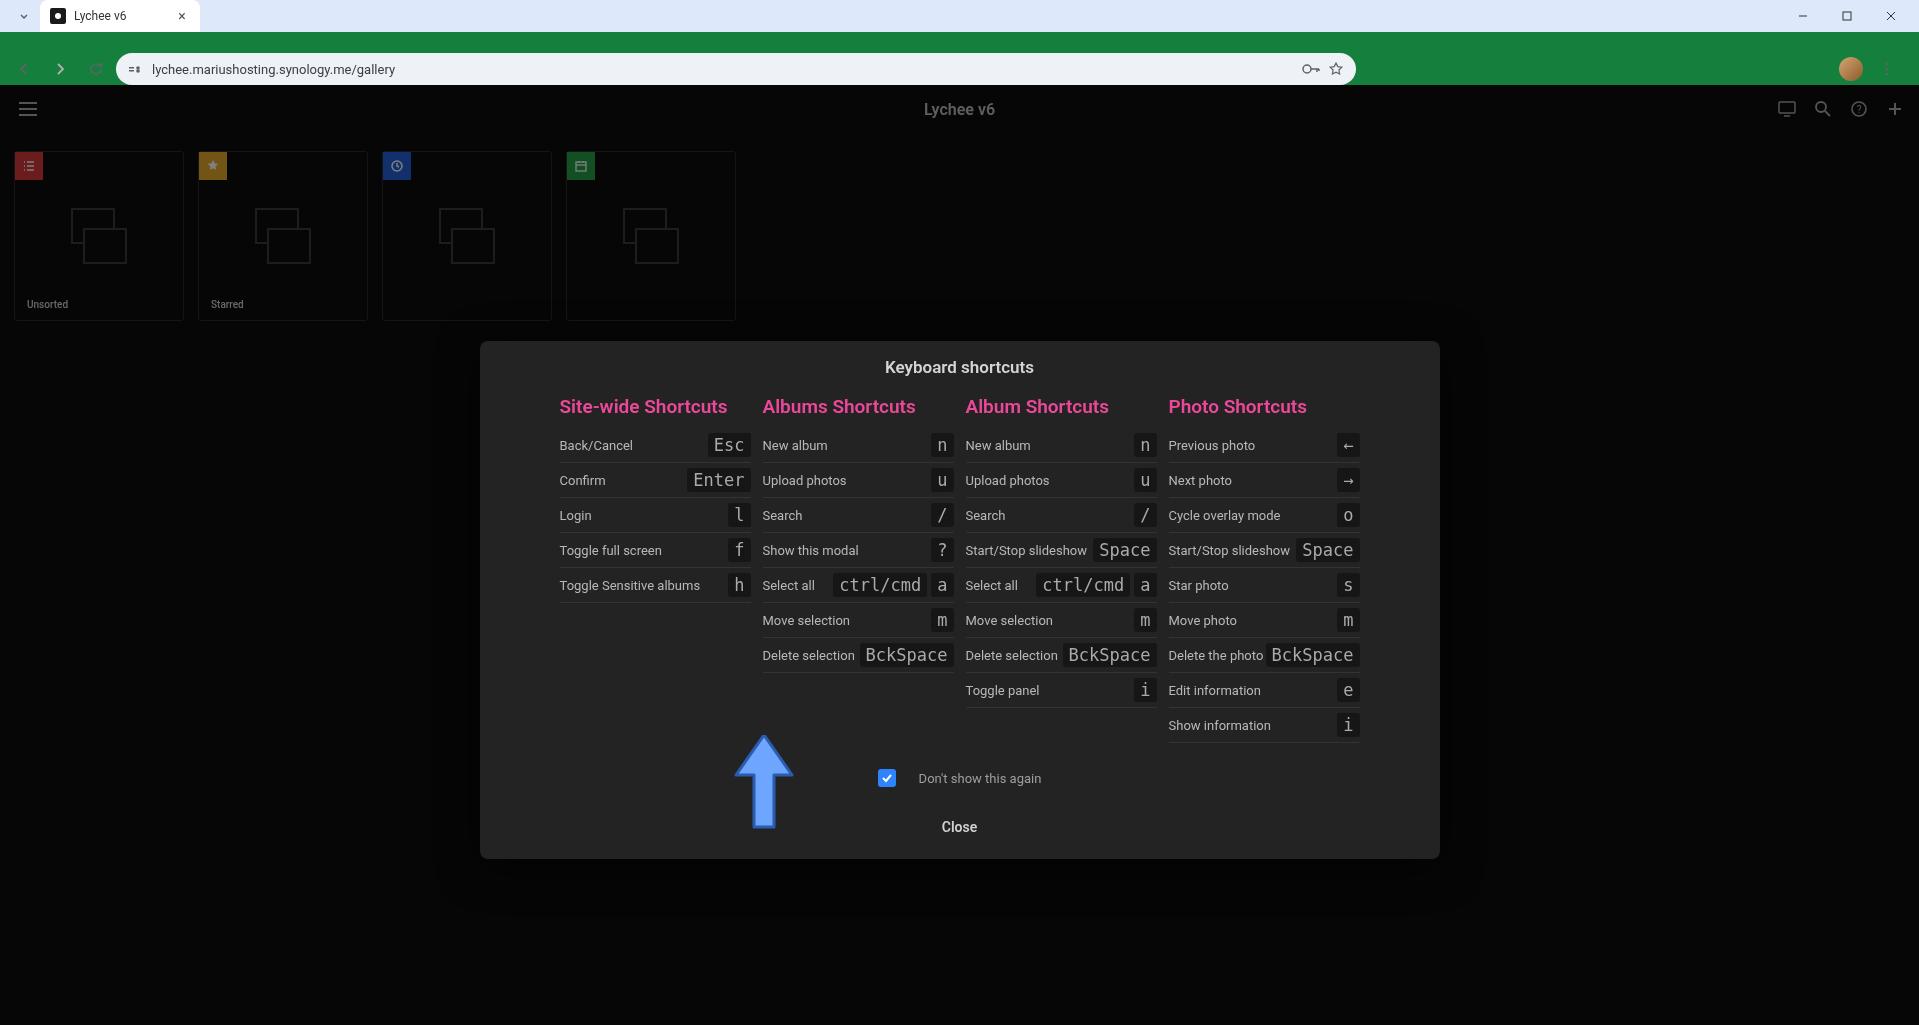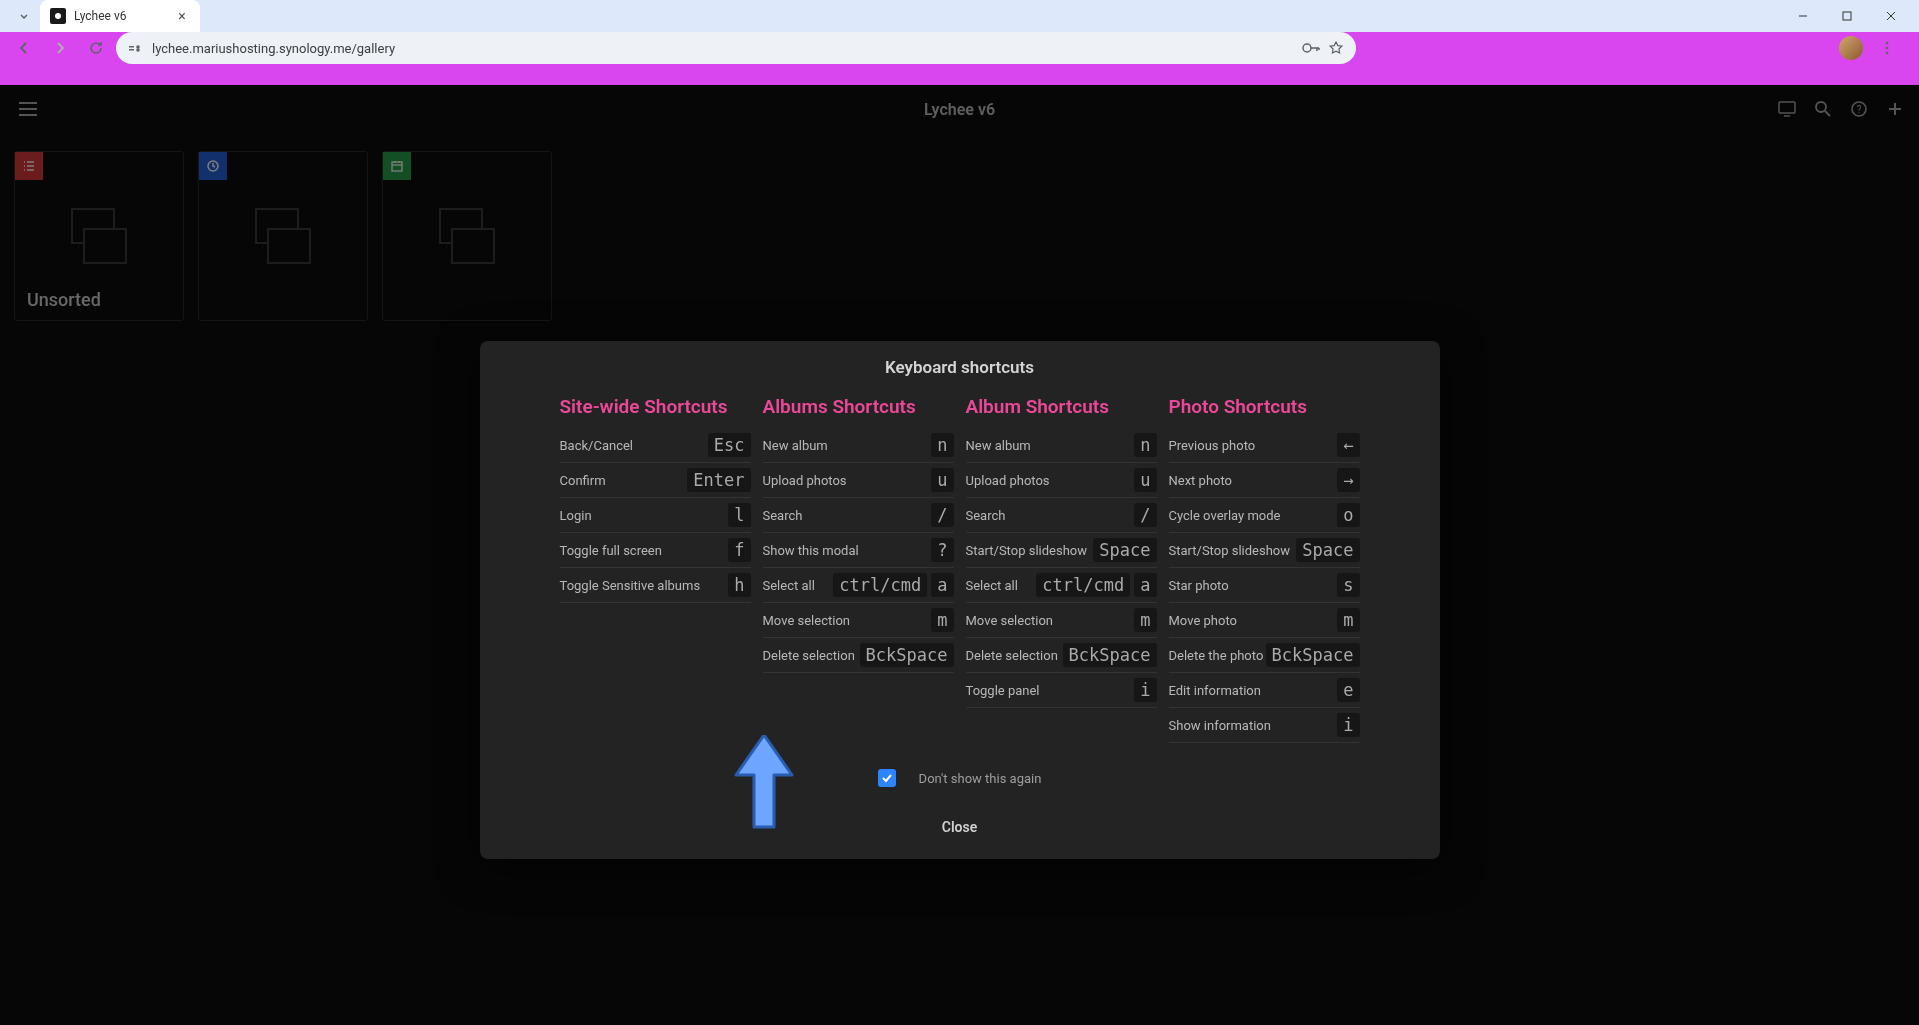--- a/index.html
+++ b/index.html
@@ -7,21 +7,21 @@
 
 
 .browser-chrome { background: #dde8fb; height: 85px; }
 .tab-bar { display: flex; align-items: center; height: 32px; padding: 0 8px; }
 .tab-dropdown { width: 24px; height: 24px; display: flex; align-items: center; justify-content: center; margin: 0 4px; }
 .tab { background: #fff; border-radius: 8px 8px 0 0; height: 32px; display: flex; align-items: center; padding: 0 10px; gap: 8px; min-width: 160px; font-size: 12px; color: #333; }
 .favicon { width: 16px; height: 16px; background: #1a1a1a; border-radius: 2px; display: flex; align-items: center; justify-content: center; color: #fff; font-size: 10px; }
 .tab-close { width: 16px; height: 16px; display: flex; align-items: center; justify-content: center; font-size: 14px; color: #555; cursor: pointer; margin-left: auto; }
 .window-controls { margin-left: auto; display: flex; gap: 4px; }
 .win-btn { width: 40px; height: 28px; display: flex; align-items: center; justify-content: center; cursor: pointer; }
-.toolbar { background: #d946ef; height: 53px; display: flex; align-items: flex-start; padding: 0 8px; gap: 4px; }
+.toolbar { background: #15803d; height: 53px; display: flex; align-items: flex-end; padding: 0 8px; gap: 4px; }
 .nav-btn { width: 32px; height: 32px; display: flex; align-items: center; justify-content: center; cursor: pointer; color: #5f6368; border-radius: 50%; }
 .url-bar { flex: 1; max-width: 1240px; background: #eef1f6; border-radius: 16px; height: 32px; display: flex; align-items: center; padding: 0 12px; gap: 8px; font-size: 13px; color: #3c4043; }
 .url-bar .secure { color: #5f6368; font-size: 14px; }
 .url-right { margin-left: auto; display: flex; gap: 8px; align-items: center; color: #5f6368; }
 .toolbar-right { margin-left: auto; display: flex; align-items: center; gap: 8px; padding-right: 8px; }
 .profile { width: 24px; height: 24px; border-radius: 50%; background: linear-gradient(135deg,#d4a574,#8b5a2b); }
 
 
 .app { position: relative; background: #0d0d0d; height: 940px; }
 .app-dim { position: absolute; inset: 0; background: rgba(0,0,0,0.5); z-index: 5; pointer-events: none; }
@@ -31,21 +31,21 @@
 .header-icons { margin-left: auto; display: flex; gap: 12px; }
 .hicon { width: 24px; height: 24px; display: flex; align-items: center; justify-content: center; cursor: pointer; color: #a8a8a8; }
 
 .albums { display: flex; gap: 14px; padding: 18px 14px; }
 .album { width: 170px; height: 170px; border: 1px solid #2a2a2a; border-radius: 3px; position: relative; display: flex; align-items: center; justify-content: center; cursor: pointer; background: #0d0d0d; }
 .album-badge { position: absolute; top: 0; left: 0; width: 28px; height: 28px; display: flex; align-items: center; justify-content: center; color: #fff; }
 .badge-red { background: #d73939; }
 .badge-yellow { background: #e5aa28; }
 .badge-blue { background: #2563d8; }
 .badge-green { background: #25a046; }
-.album-label { position: absolute; bottom: 10px; left: 12px; font-size: 18px; color: #d0d0d0; font-weight: 500; }
+.album-label { position: absolute; bottom: 10px; left: 12px; font-size: 10px; color: #d0d0d0; font-weight: 500; }
 .album-placeholder { width: 56px; height: 56px; position: relative; }
 .album-placeholder::before, .album-placeholder::after { content: ''; position: absolute; border: 2px solid #3a3a3a; background: #0d0d0d; }
 .album-placeholder::before { width: 40px; height: 32px; top: 0; left: 0; }
 .album-placeholder::after { width: 40px; height: 32px; bottom: 0; right: 0; }
 
 
 .modal { position: absolute; top: 256px; left: 50%; transform: translateX(-50%); width: 960px; background: #232323; border-radius: 8px; z-index: 10; padding-bottom: 8px; box-shadow: 0 8px 40px rgba(0,0,0,0.6); }
 .modal-title { text-align: center; font-size: 17px; font-weight: 600; color: #d4d4d4; padding: 16px 0 18px; }
 .shortcuts-grid { display: flex; gap: 12px; padding: 0 80px 0 80px; }
 .shortcut-col { flex: 1; min-width: 0; }
@@ -204,20 +204,29 @@
             <line x1="2" y1="7" x2="3" y2="7" stroke="#fff" stroke-width="1.5"></line>
             <line x1="5" y1="7" x2="12" y2="7" stroke="#fff" stroke-width="1.5"></line>
             <line x1="2" y1="11" x2="3" y2="11" stroke="#fff" stroke-width="1.5"></line>
             <line x1="5" y1="11" x2="12" y2="11" stroke="#fff" stroke-width="1.5"></line>
           </svg>
         </div>
       <div class="album-placeholder"></div>
       <div class="album-label">Unsorted</div>
     </div>
     <div class="album">
+      <div class="album-badge badge-yellow">
+          <svg width="14" height="14" viewBox="0 0 14 14">
+            <path d="M7 1l1.6 3.3 3.6.5-2.6 2.6.6 3.6L7 9.3 3.8 11l.6-3.6L1.8 4.8l3.6-.5z" fill="#fff"></path>
+          </svg>
+        </div>
+      <div class="album-placeholder"></div>
+      <div class="album-label">Starred</div>
+    </div>
+    <div class="album">
       <div class="album-badge badge-blue">
           <svg width="14" height="14" viewBox="0 0 14 14">
             <circle cx="7" cy="7" r="5" stroke="#fff" stroke-width="1.5" fill="none"></circle>
             <path d="M7 4v3l2 1" stroke="#fff" stroke-width="1.5" fill="none"></path>
           </svg>
         </div>
       <div class="album-placeholder"></div>
       <div class="album-label"></div>
     </div>
     <div class="album">

